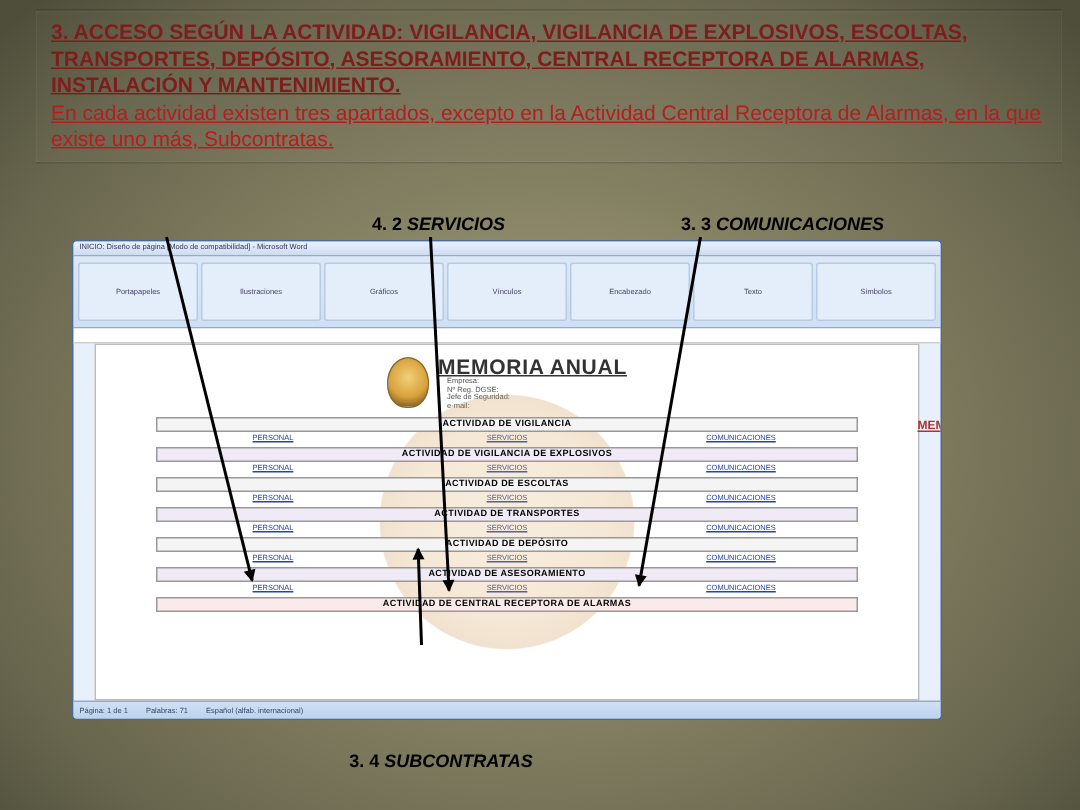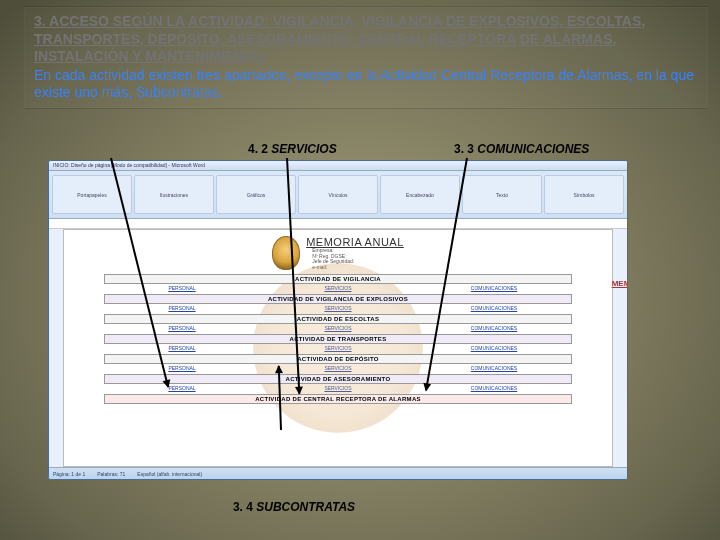--- a/index.html
+++ b/index.html
@@ -14,27 +14,28 @@
     padding: 6px 10px;
     border: 1px solid rgba(0,0,0,0.15);
     border-left: none;
     border-right: none;
     background: rgba(255,255,255,0.02);
     box-shadow: inset 0 0 1px rgba(255,255,255,0.25);
   }
   .heading-title {
     font-size: 14px;
     font-weight: bold;
-    color: #737373;
+    color: #7f1d1d;
     text-decoration: underline;
     line-height: 1.25;
   }
   .heading-sub {
     font-size: 14px;
-    color: #3b82f6;
+    color: #b91c1c;
+    text-decoration: underline;
     line-height: 1.25;
     margin-top: 1px;
   }
   .labels-row {
     display: flex;
     margin: 6px 0 2px 0;
     font-size: 12px;
     font-weight: bold;
     color: #000;
   }
@@ -93,21 +94,21 @@
     pointer-events:none;
   }
   .doc-title-row { text-align:center; margin-bottom:4px; display:flex; align-items:center; gap:6px; justify-content:center; }
   .doc-crest {
     width:28px; height:34px;
     background: radial-gradient(circle at 50% 40%, #f2d07a 0%, #d9a23c 55%, #7a5a20 90%);
     border-radius:50% 50% 45% 45%;
     border:1px solid #8a6a2a;
   }
   .doc-memo {
-    font-weight:normal; font-size:11px; letter-spacing:0.5px; color:#333;
+    font-weight:bold; font-size:14px; letter-spacing:0.5px; color:#333;
     text-decoration:underline;
   }
   .doc-formlines { font-size:5px; color:#555; line-height:1.1; text-align:left; margin-left:6px; }
   .act-header {
     text-align:center; font-size:6px; font-weight:bold;
     border:1px solid #999; padding:1px 0; margin-top:3px;
     background:#f4f4f4; letter-spacing:0.3px;
     position:relative;
   }
   .act-sub {

